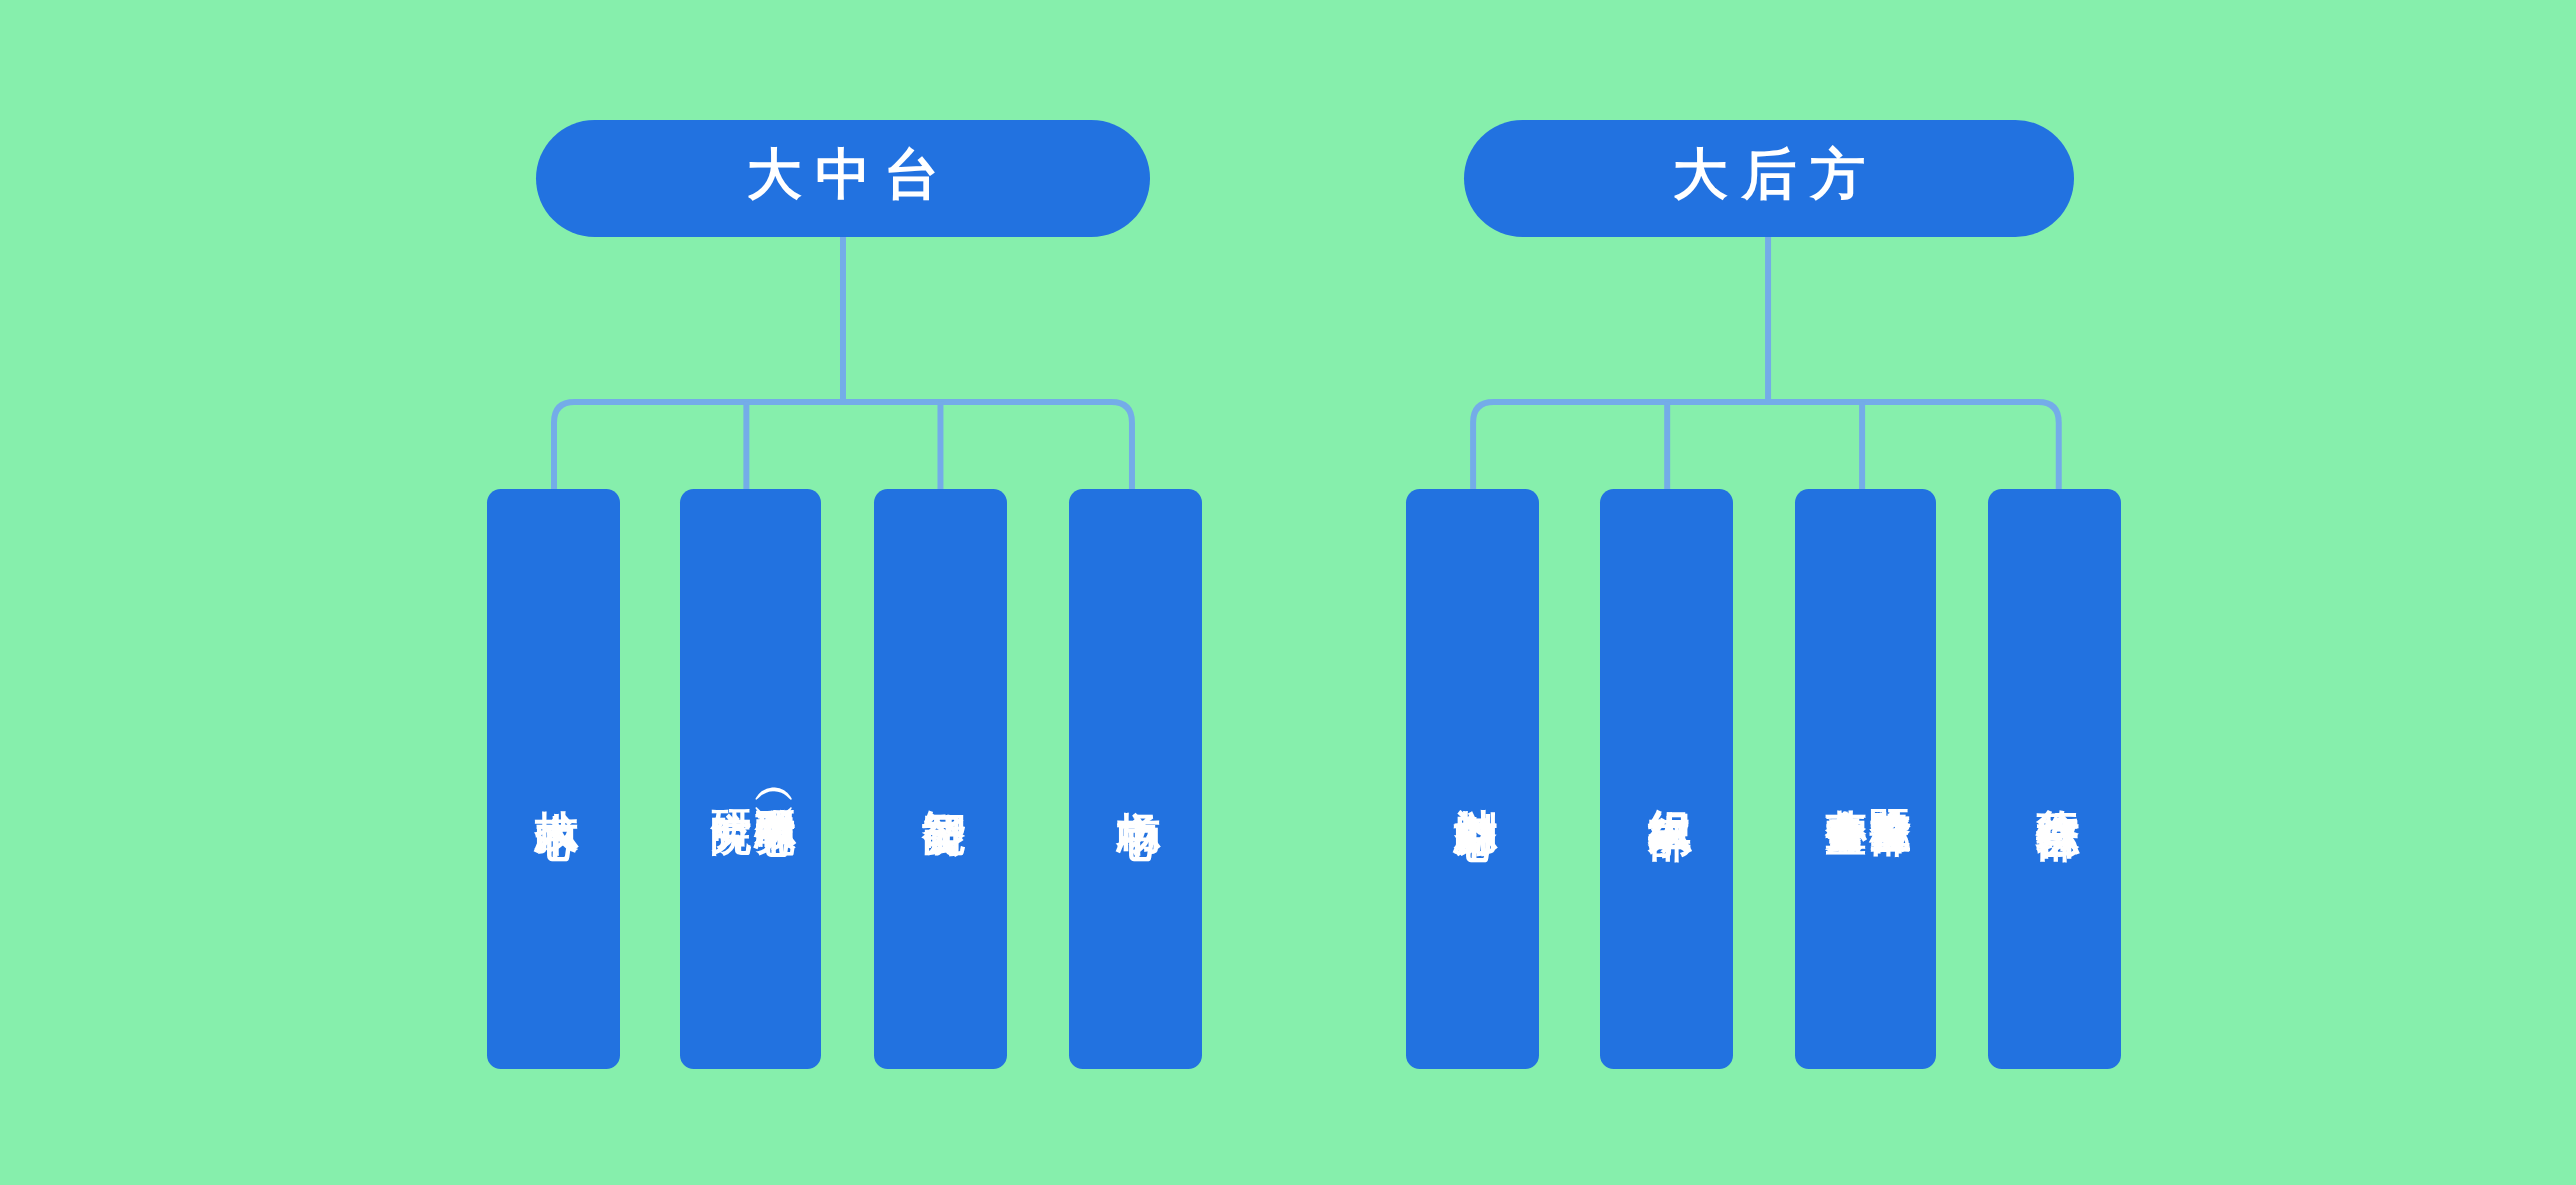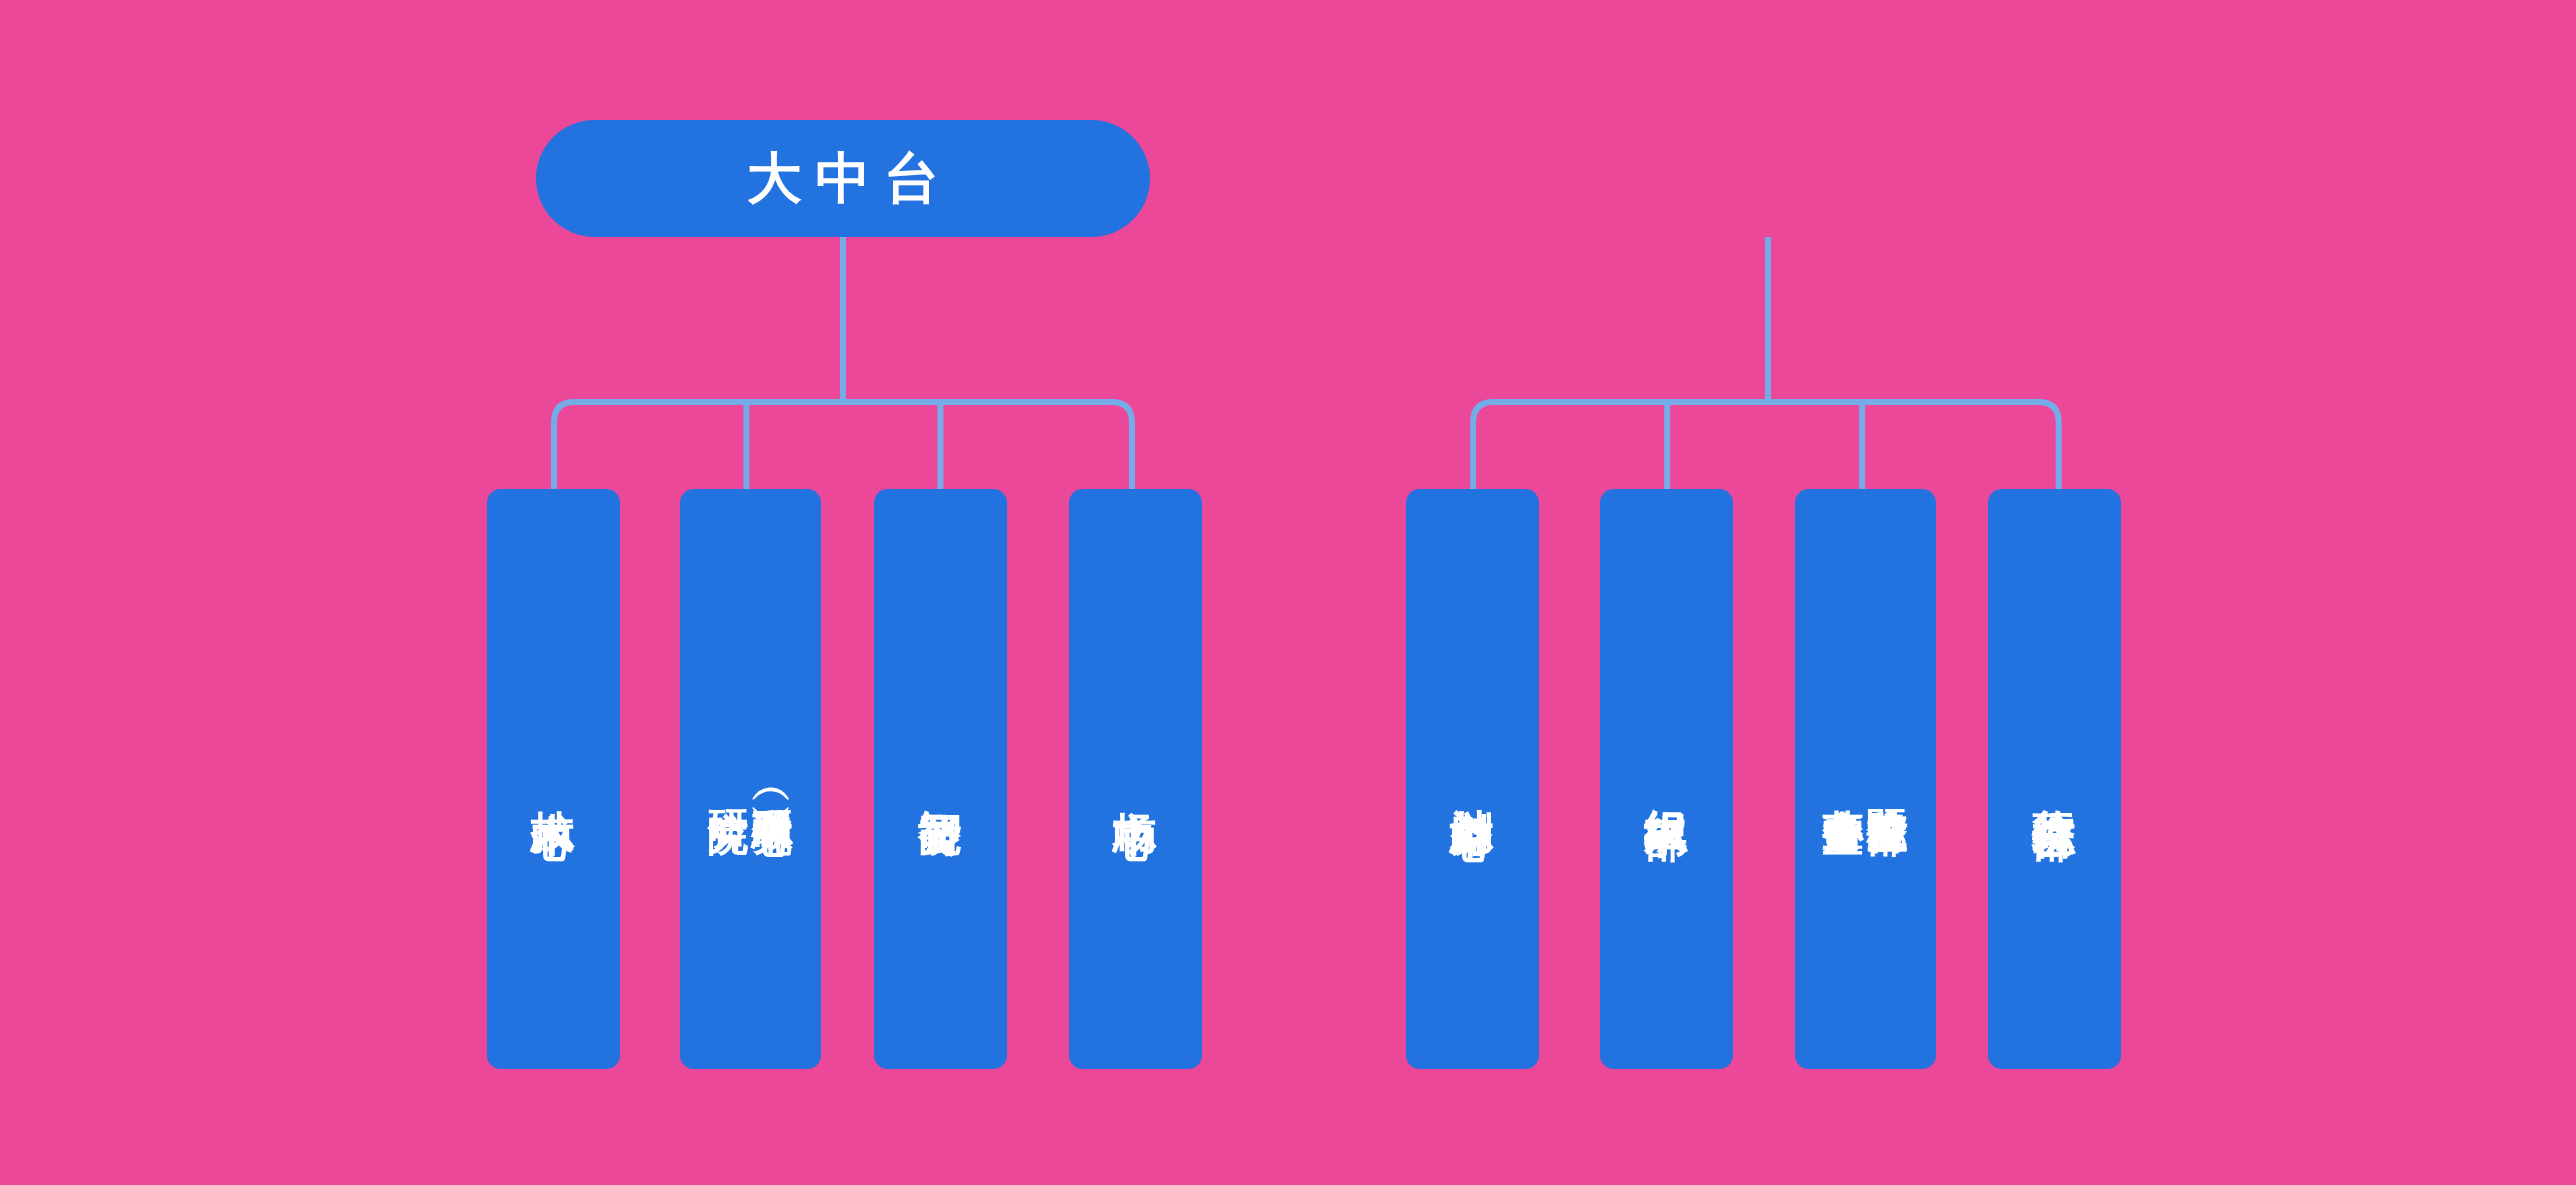--- a/index.html
+++ b/index.html
@@ -79,21 +79,21 @@
     white-space: nowrap;
   }
   .node-card.two-col .node-text-col {
     font-size: 41px;
     letter-spacing: 0.9px;
   }
 </style>
 </head>
 <body>
 
-<div id="org-chart" style="--accent: #2272e0; background: #ec4899;">
+<div id="org-chart" style="--accent: #2272e0; background: #86efac; font-family: Liberation Mono, monospace;">
 
   <svg class="connector-layer" viewBox="0 0 3013 1387" width="2576" height="1186" xmlns="http://www.w3.org/2000/svg">
 
     <path d="M 986 277 L 986 470" fill="none" stroke="#74ace8" stroke-width="7"></path>
 
     <path d="M 648 572 L 648 494 Q 648 470 672 470 L 1300 470 Q 1324 470 1324 494 L 1324 572" fill="none" stroke="#74ace8" stroke-width="7"></path>
     <path d="M 873 470 L 873 572" fill="none" stroke="#74ace8" stroke-width="7"></path>
     <path d="M 1100 470 L 1100 572" fill="none" stroke="#74ace8" stroke-width="7"></path>
 
     <path d="M 2068 277 L 2068 470" fill="none" stroke="#74ace8" stroke-width="7"></path>
@@ -117,20 +117,23 @@
   </div>
 
   <div class="node-card" style="left:874px;">
     <span class="node-text-col">智能公司</span>
   </div>
 
   <div class="node-card" style="left:1069px;">
     <span class="node-text-col">市场中心</span>
   </div>
 
+  <div class="group-header" style="left:1464px; top:120px; width:610px;">
+    <span class="group-header-label">大后方</span>
+  </div>
 
   <div class="node-card" style="left:1406px;">
     <span class="node-text-col">计划财务中心</span>
   </div>
 
   <div class="node-card" style="left:1600px;">
     <span class="node-text-col">组织人事部</span>
   </div>
 
   <div class="node-card two-col wide" style="left:1795px;">

